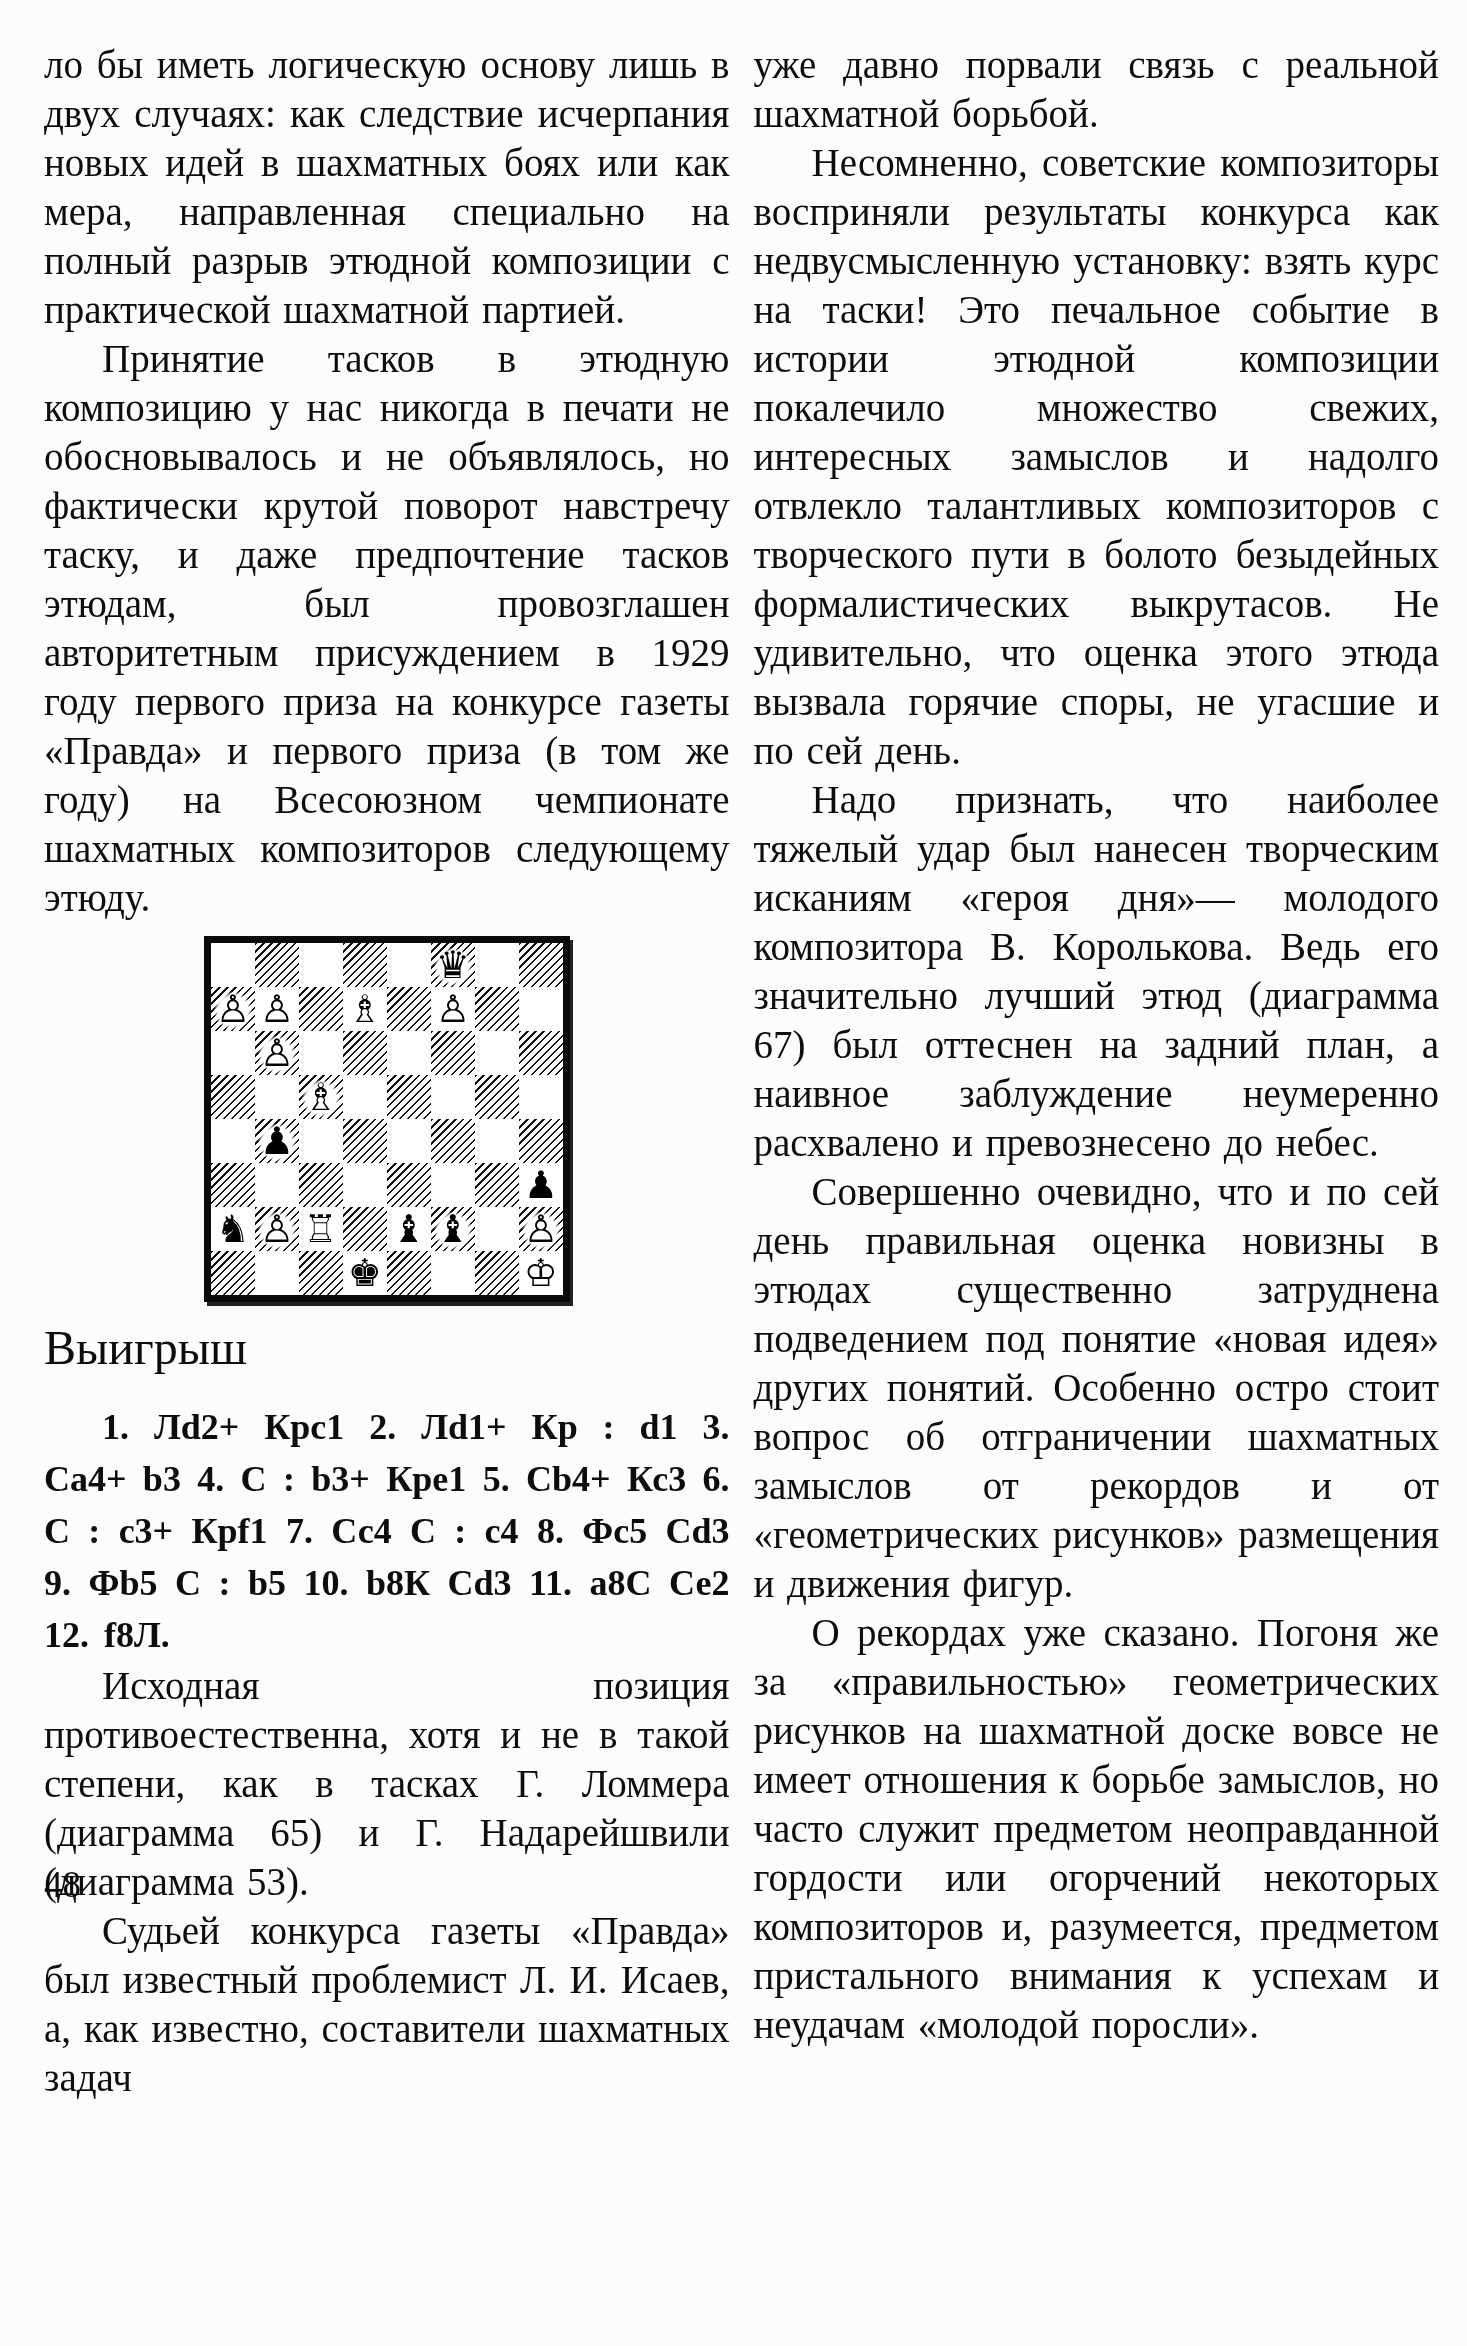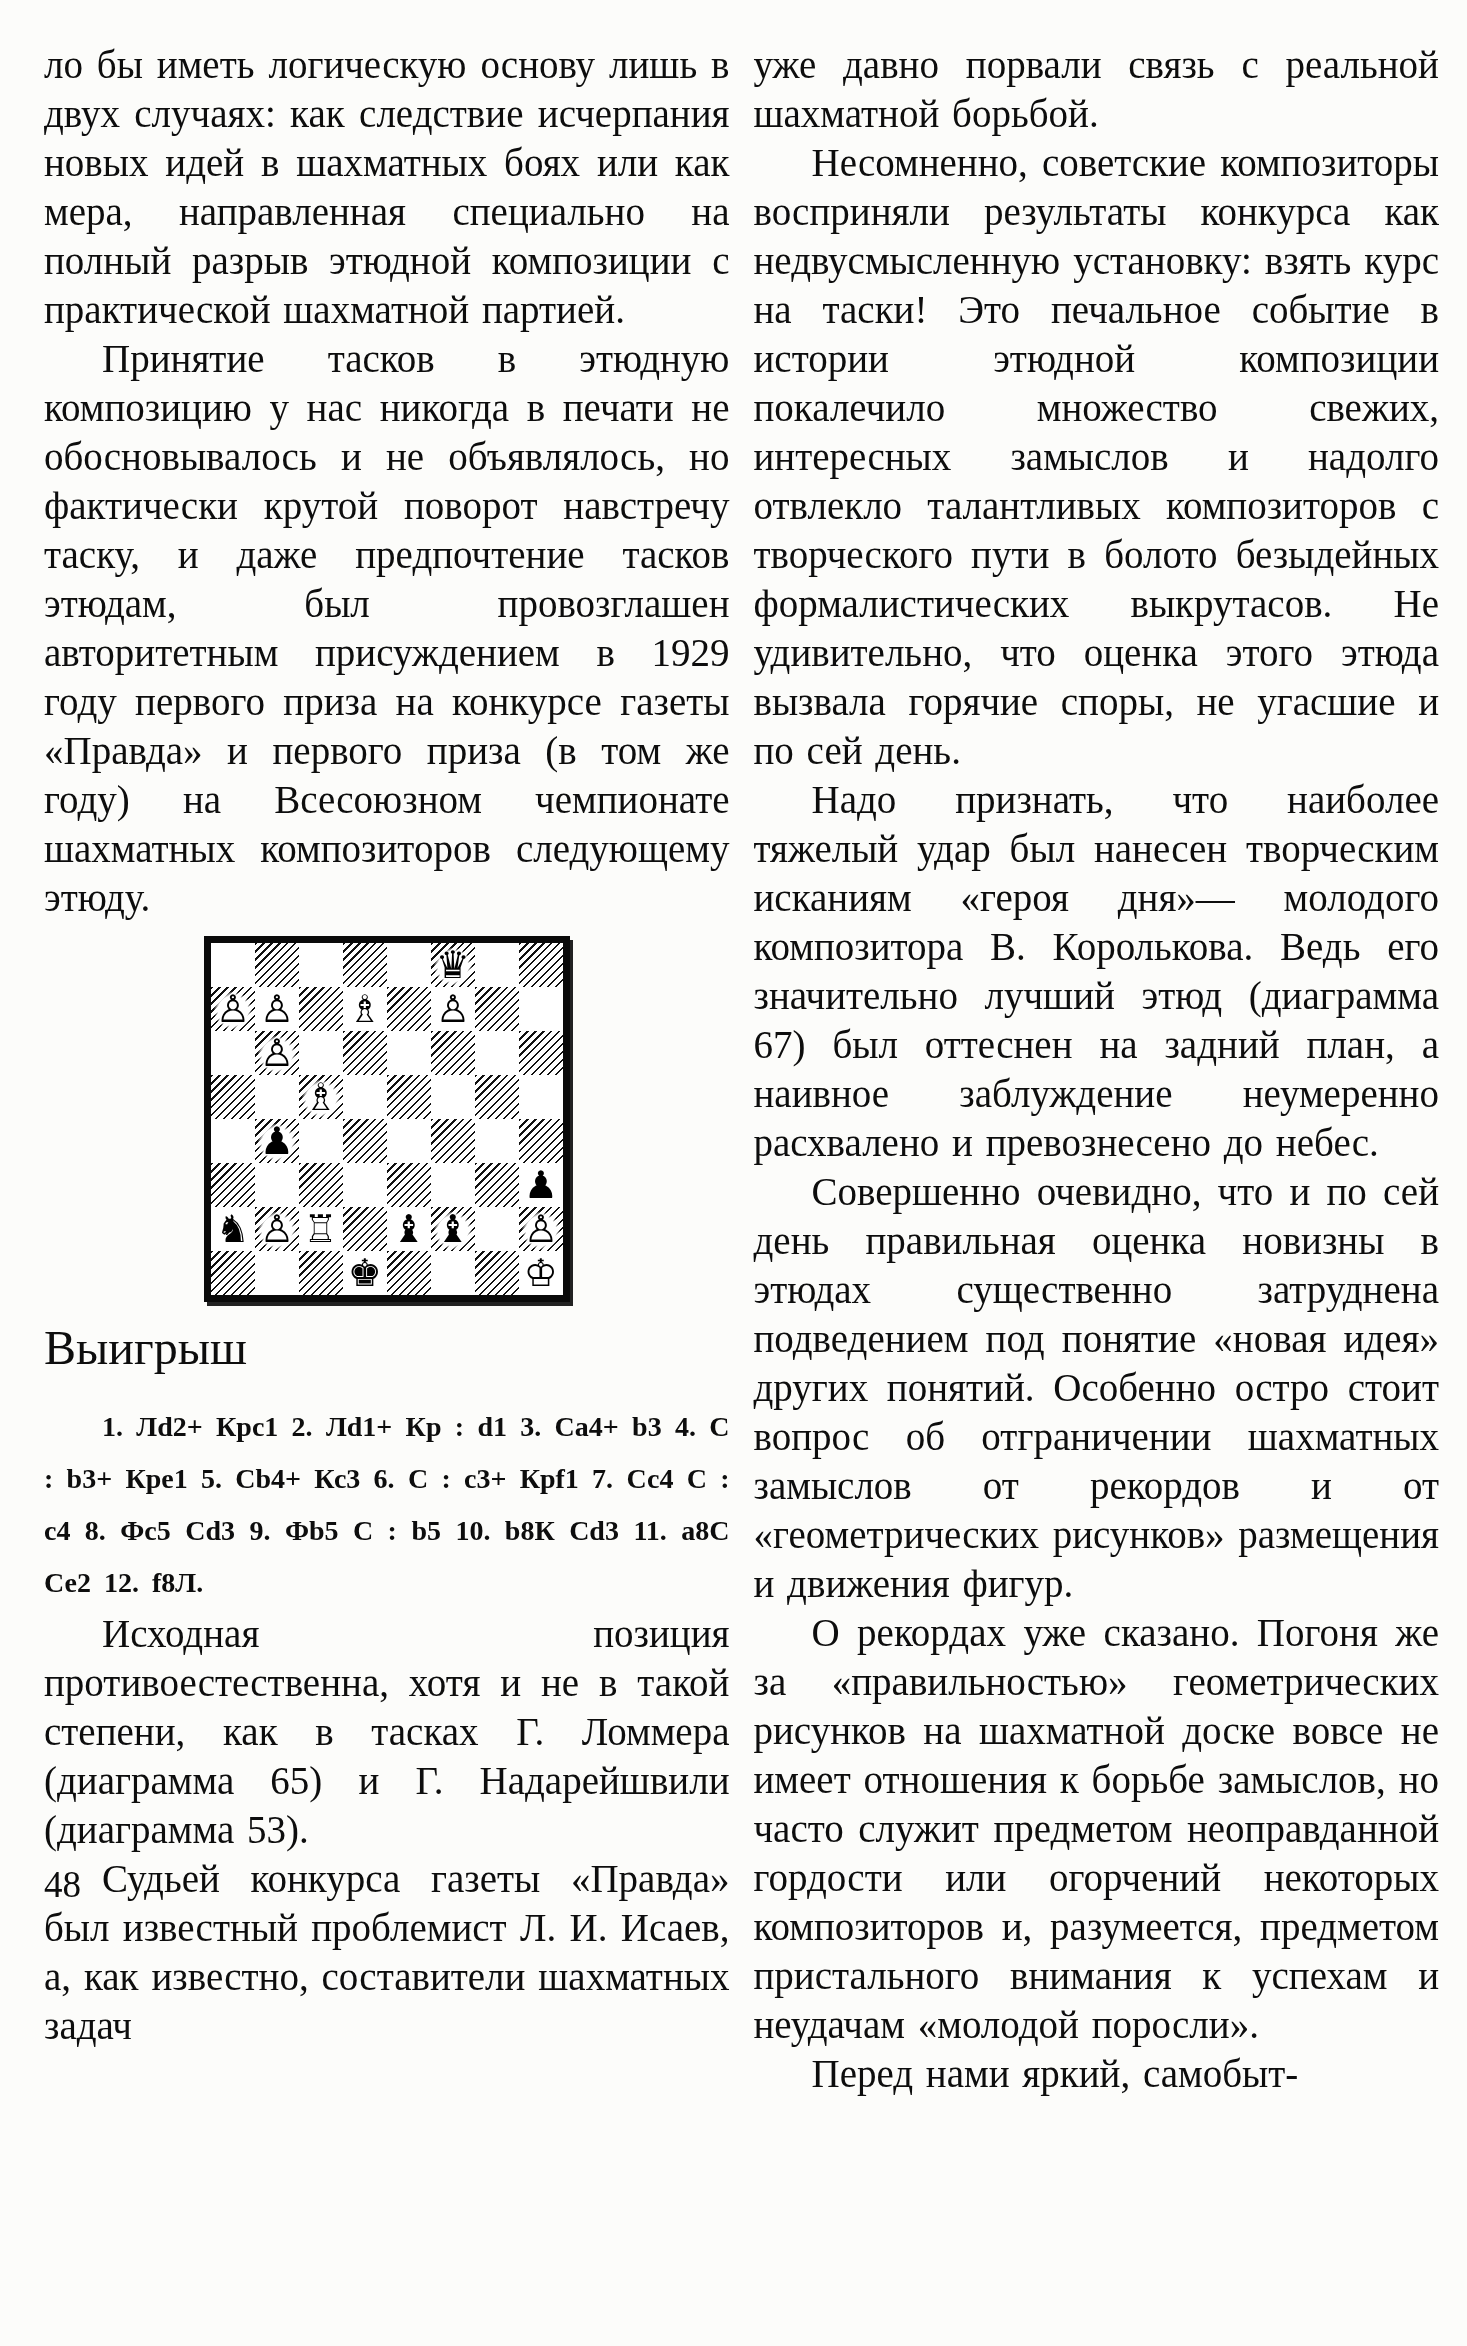--- a/index.html
+++ b/index.html
@@ -49,21 +49,21 @@
     font-size:38px;line-height:1;color:#000;
   }
   .sq.dark .piece{
     background:radial-gradient(circle at 50% 54%, #fff 46%, rgba(255,255,255,0) 60%);
     text-shadow:0 0 2px #fff,0 0 2px #fff,0 0 3px #fff,0 0 3px #fff;
   }
   .diagram-caption{
     text-align:left;font-size:48px;margin:18px 0 26px 0;
   }
   p.solution{
-    margin:10px 0 0 0;font-size:28px;line-height:52px;
+    margin:10px 0 0 0;font-size:36px;line-height:52px;
     font-weight:bold;text-align:justify;word-spacing:6px;
     text-indent:58px;
   }
   .page-number{
     position:absolute;left:44px;bottom:36px;font-size:37px;
   }
 </style>
 </head>
 <body>
 
@@ -186,19 +186,18 @@
       <p class="body indent">Исходная позиция противоестественна, хотя и не в такой степени, как в тасках Г. Ломмера (диаграмма 65) и Г. Надарейшвили (диаграмма 53).</p>
       <p class="body indent">Судьей конкурса газеты «Правда» был известный проблемист Л. И. Исаев, а, как известно, составители шахматных задач</p>
     </div>
 
     <div class="col">
       <p class="body">уже давно порвали связь с реальной шахматной борьбой.</p>
       <p class="body indent">Несомненно, советские композиторы восприняли результаты конкурса как недвусмысленную установку: взять курс на таски! Это печальное событие в истории этюдной композиции покалечило множество свежих, интересных замыслов и надолго отвлекло талантливых композиторов с творческого пути в болото безыдейных формалистических выкрутасов. Не удивительно, что оценка этого этюда вызвала горячие споры, не угасшие и по сей день.</p>
       <p class="body indent">Надо признать, что наиболее тяжелый удар был нанесен творческим исканиям «героя дня»— молодого композитора В. Королькова. Ведь его значительно лучший этюд (диаграмма 67) был оттеснен на задний план, а наивное заблуждение неумеренно расхвалено и превознесено до небес.</p>
       <p class="body indent">Совершенно очевидно, что и по сей день правильная оценка новизны в этюдах существенно затруднена подведением под понятие «новая идея» других понятий. Особенно остро стоит вопрос об отграничении шахматных замыслов от рекордов и от «геометрических рисунков» размещения и движения фигур.</p>
       <p class="body indent">О рекордах уже сказано. Погоня же за «правильностью» геометрических рисунков на шахматной доске вовсе не имеет отношения к борьбе замыслов, но часто служит предметом неоправданной гордости или огорчений некоторых композиторов и, разумеется, предметом пристального внимания к успехам и неудачам «молодой поросли».</p>
-      <p class="body indent">Перед нами яркий, самобыт-</p>
     </div>
 
   </div>
 
   <div class="page-number">48</div>
 </div>
 
 </body></html>

